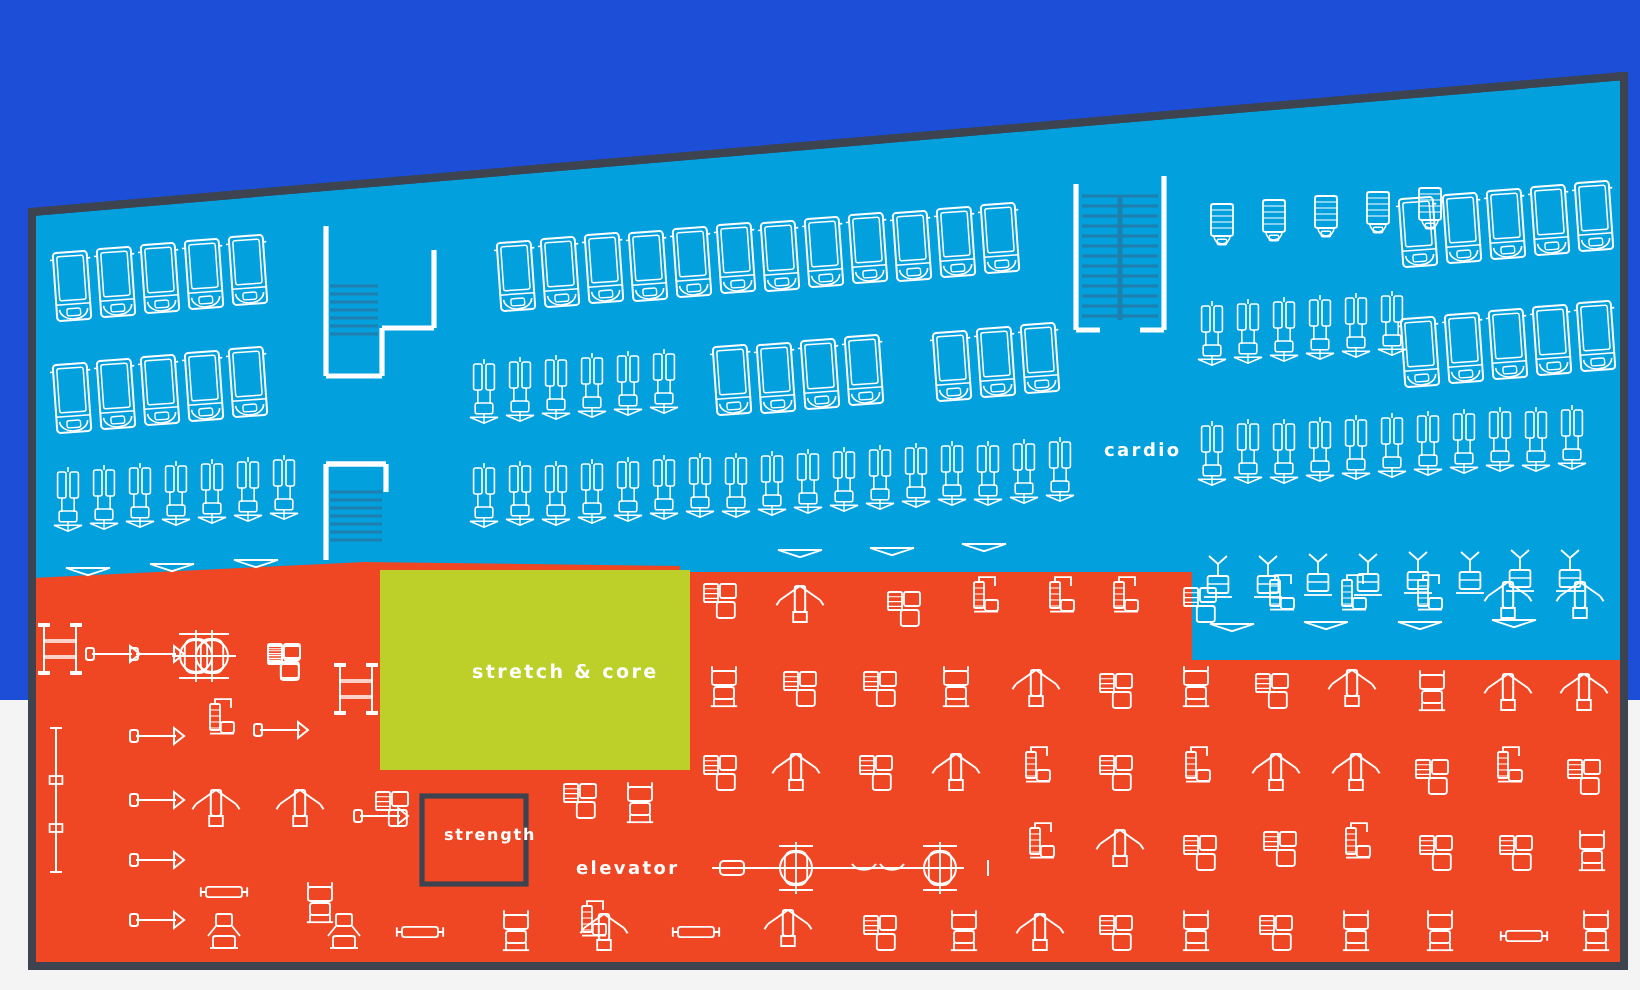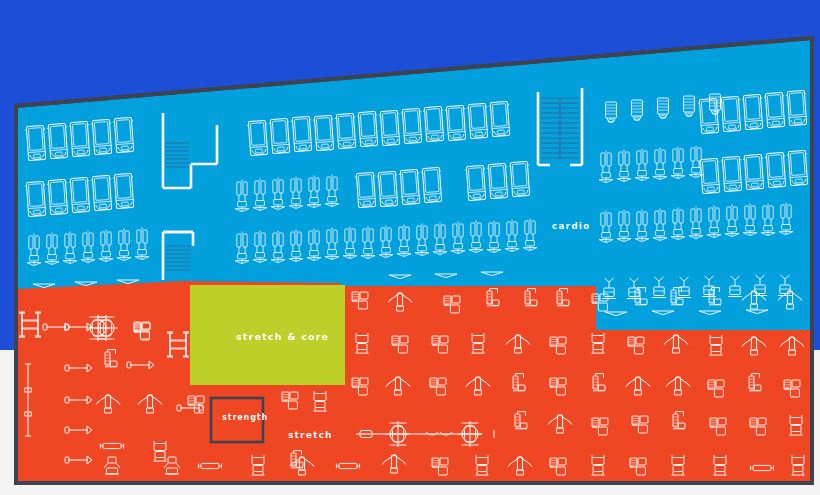--- a/index.html
+++ b/index.html
@@ -483,17 +483,17 @@
     <g>
       <rect x="211" y="398" width="52" height="44" fill="none" stroke="#3d4450" stroke-width="2.6"></rect>
     </g>
 
   </svg>
 
   <div class="zone-label" id="lbl-cardio">cardio</div>
 
   <div class="zone-label" id="lbl-stretch">stretch &amp; core</div>
 
-  <div class="zone-label" id="lbl-strength">stretch</div>
+  <div class="zone-label" id="lbl-strength">elevator</div>
 
   <div class="zone-label" id="lbl-elevator">strength</div>
 
 </div>
 
 </body></html>

